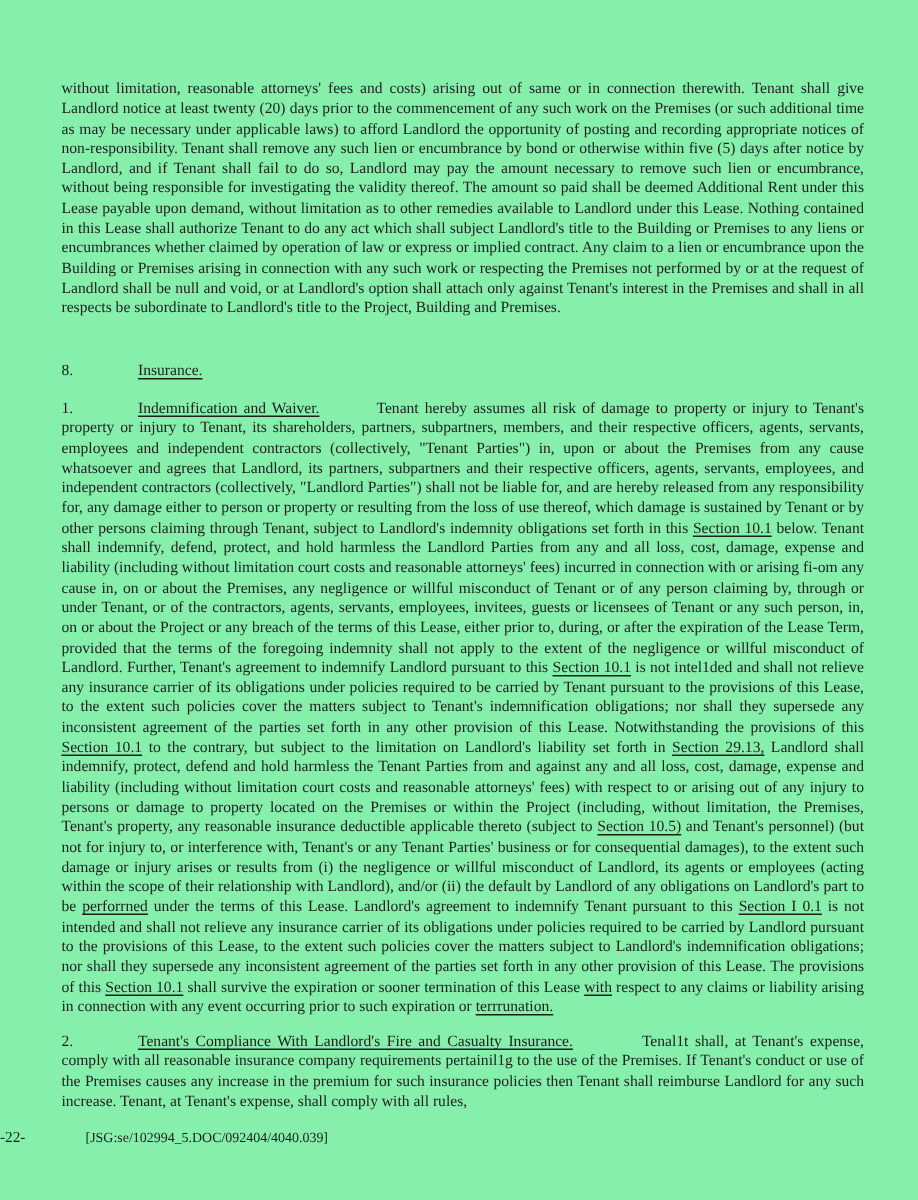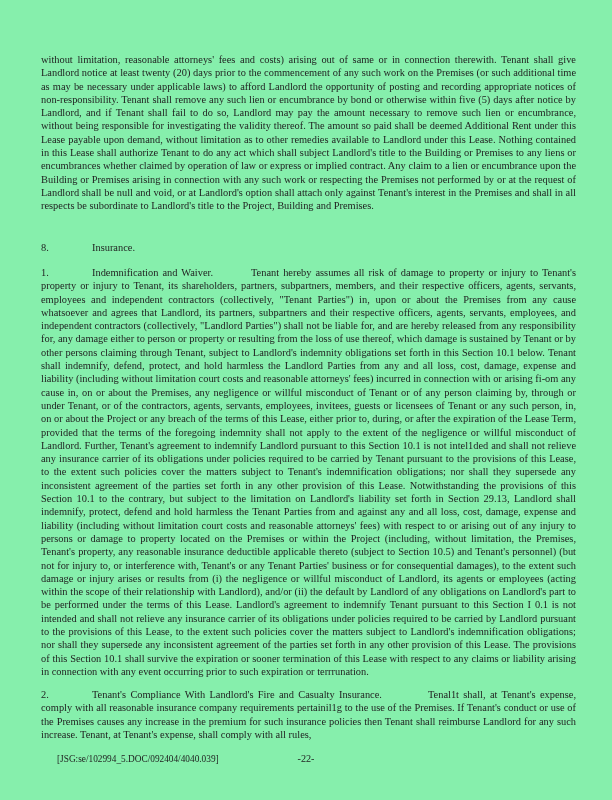--- a/index.html
+++ b/index.html
@@ -26,20 +26,21 @@
     margin: 0;
   }
   .heading-line {
     text-align: left;
   }
   .num {
     display: inline-block;
     width: 51px;
   }
   .u {
+    text-decoration: underline;
     text-underline-offset: 1.5px;
   }
   .tab {
     display: inline-block;
     width: 38px;
   }
   .tab2 {
     display: inline-block;
     width: 46px;
   }
@@ -54,21 +55,21 @@
     font-size: 9.3px;
     line-height: 12px;
     font-family: "Liberation Serif", "DejaVu Serif", serif;
     color: #1e1e1e;
   }
   .footer-page {
     position: absolute;
     left: 0;
     top: 753px;
     width: 612px;
-    text-align: center;
+    text-align: left;
     font-size: 10.2px;
     line-height: 12px;
     font-family: "Liberation Serif", "DejaVu Serif", serif;
     color: #1e1e1e;
   }
 </style>
 </head>
 <body>
 
 <div class="page">

